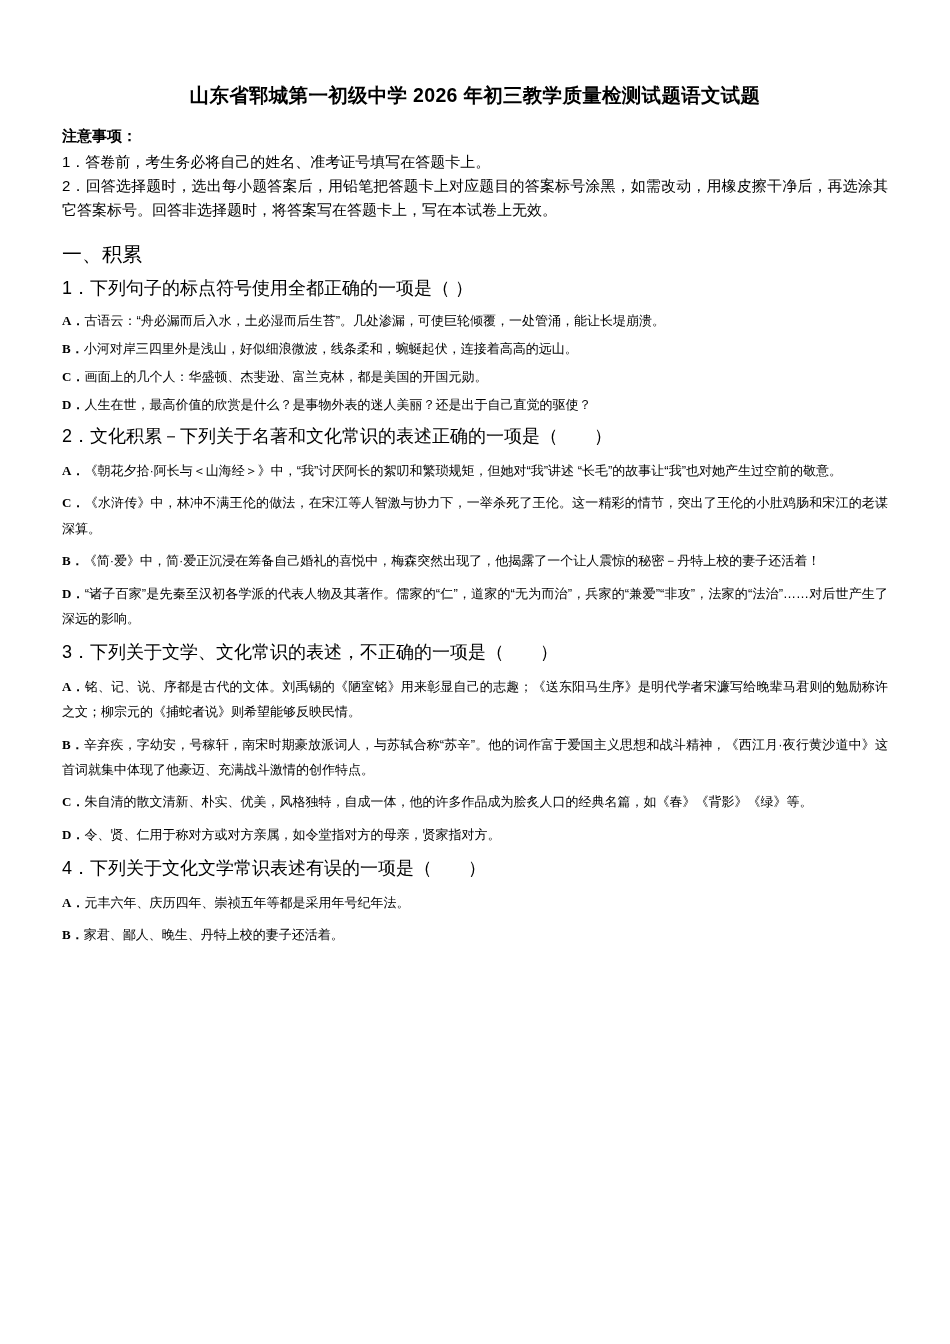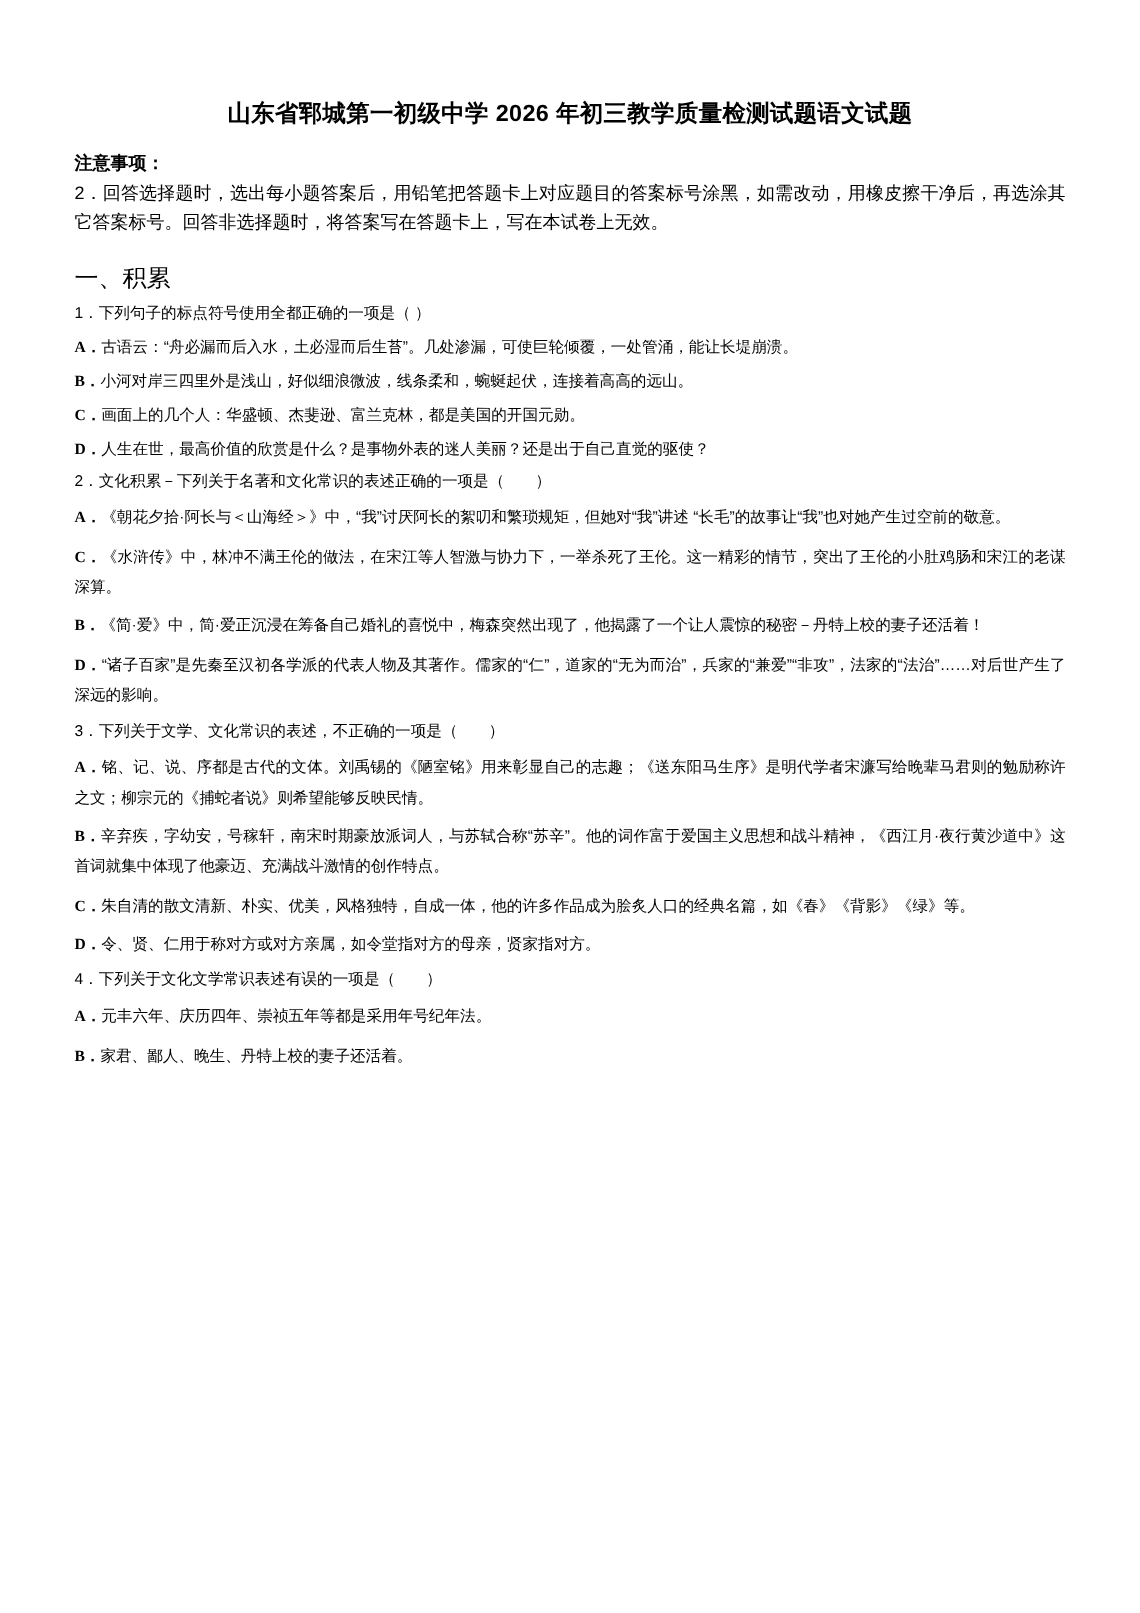--- a/index.html
+++ b/index.html
@@ -42,21 +42,21 @@
     margin: 0;
     text-align: justify;
   }
   .section-head {
     font-family: "Liberation Sans", sans-serif;
     font-size: 20px;
     margin: 20px 0 2px 0;
   }
   .q-stem {
     font-family: "Liberation Sans", sans-serif;
-    font-size: 13px;
+    font-size: 18px;
     line-height: 1.6;
     margin: 6px 0 2px 0;
   }
   .opt {
     font-family: "Liberation Sans", sans-serif;
     font-size: 13px;
     line-height: 1.62;
     margin: 7px 0;
     text-align: justify;
   }
@@ -69,20 +69,21 @@
   }
 </style>
 </head>
 <body>
 
 <div class="page">
 
   <h1 class="doc-title">山东省郓城第一初级中学 2026 年初三教学质量检测试题语文试题</h1>
 
   <p class="notice-head">注意事项：</p>
+  <p class="notice-line">1．答卷前，考生务必将自己的姓名、准考证号填写在答题卡上。</p>
   <p class="notice-line">2．回答选择题时，选出每小题答案后，用铅笔把答题卡上对应题目的答案标号涂黑，如需改动，用橡皮擦干净后，再选涂其它答案标号。回答非选择题时，将答案写在答题卡上，写在本试卷上无效。</p>
 
   <p class="section-head">一、积累</p>
 
   <p class="q-stem">1．下列句子的标点符号使用全都正确的一项是（ ）</p>
   <p class="opt"><span class="lbl">A．</span><span>古语云：“舟必漏而后入水，土必湿而后生苔”。几处渗漏，可使巨轮倾覆，一处管涌，能让长堤崩溃。</span></p>
   <p class="opt"><span class="lbl">B．</span><span>小河对岸三四里外是浅山，好似细浪微波，线条柔和，蜿蜒起伏，连接着高高的远山。</span></p>
   <p class="opt"><span class="lbl">C．</span><span>画面上的几个人：华盛顿、杰斐逊、富兰克林，都是美国的开国元勋。</span></p>
   <p class="opt"><span class="lbl">D．</span><span>人生在世，最高价值的欣赏是什么？是事物外表的迷人美丽？还是出于自己直觉的驱使？</span></p>
 

